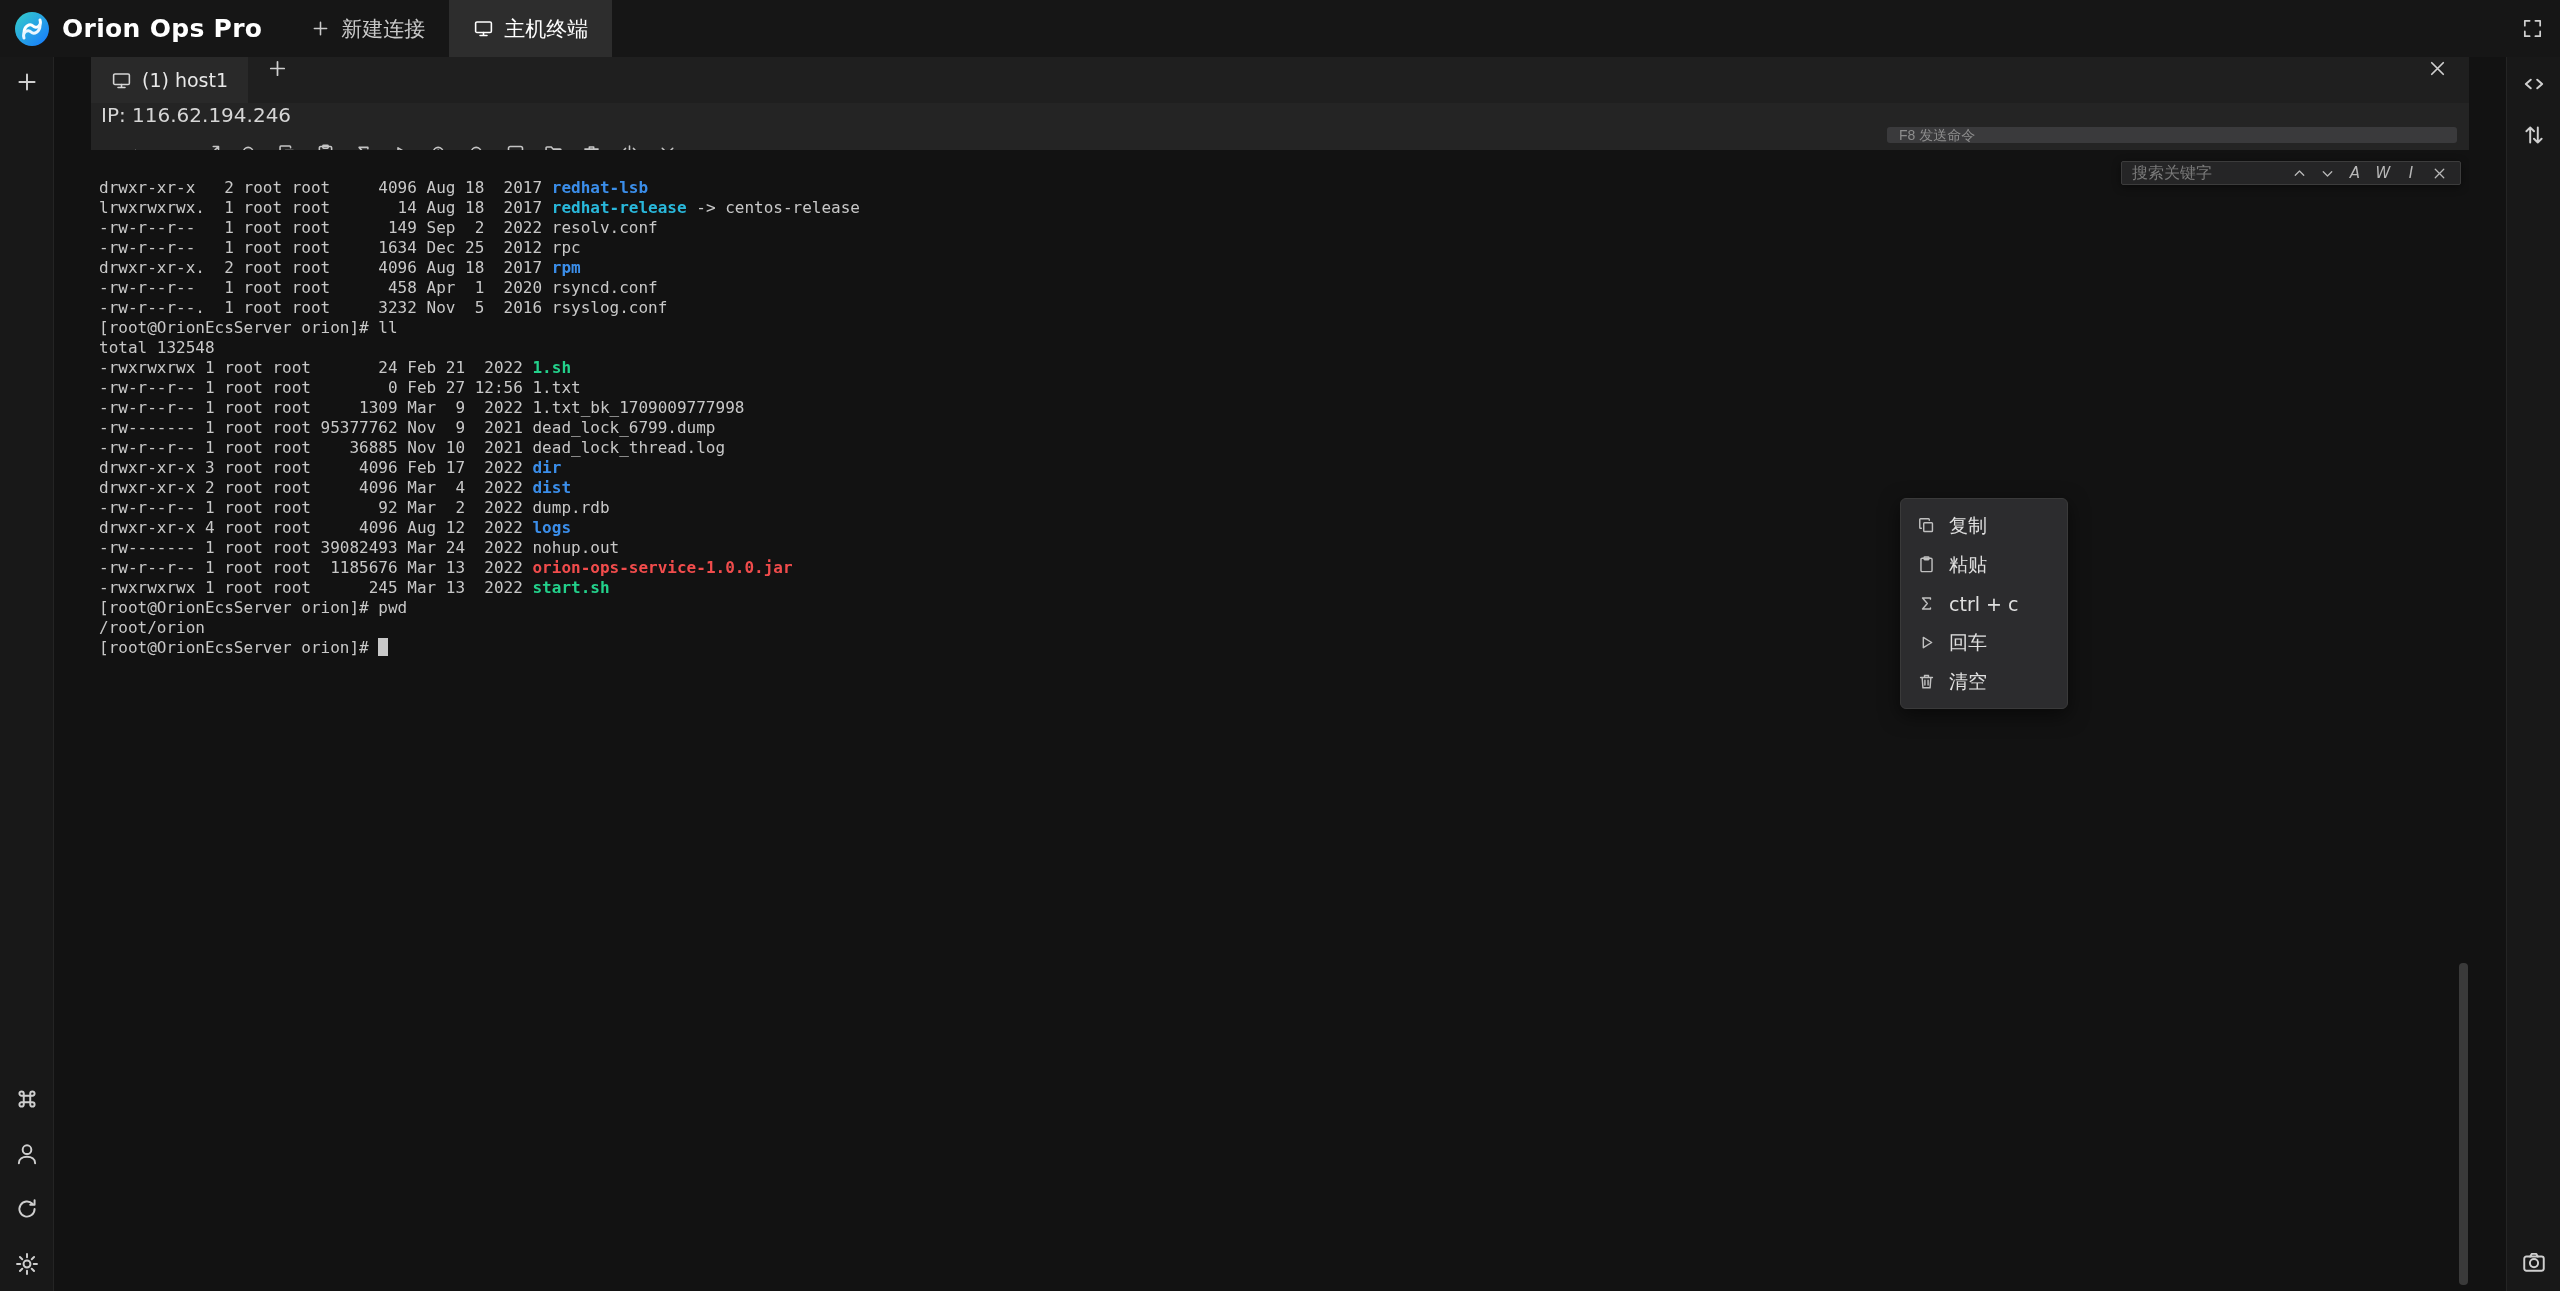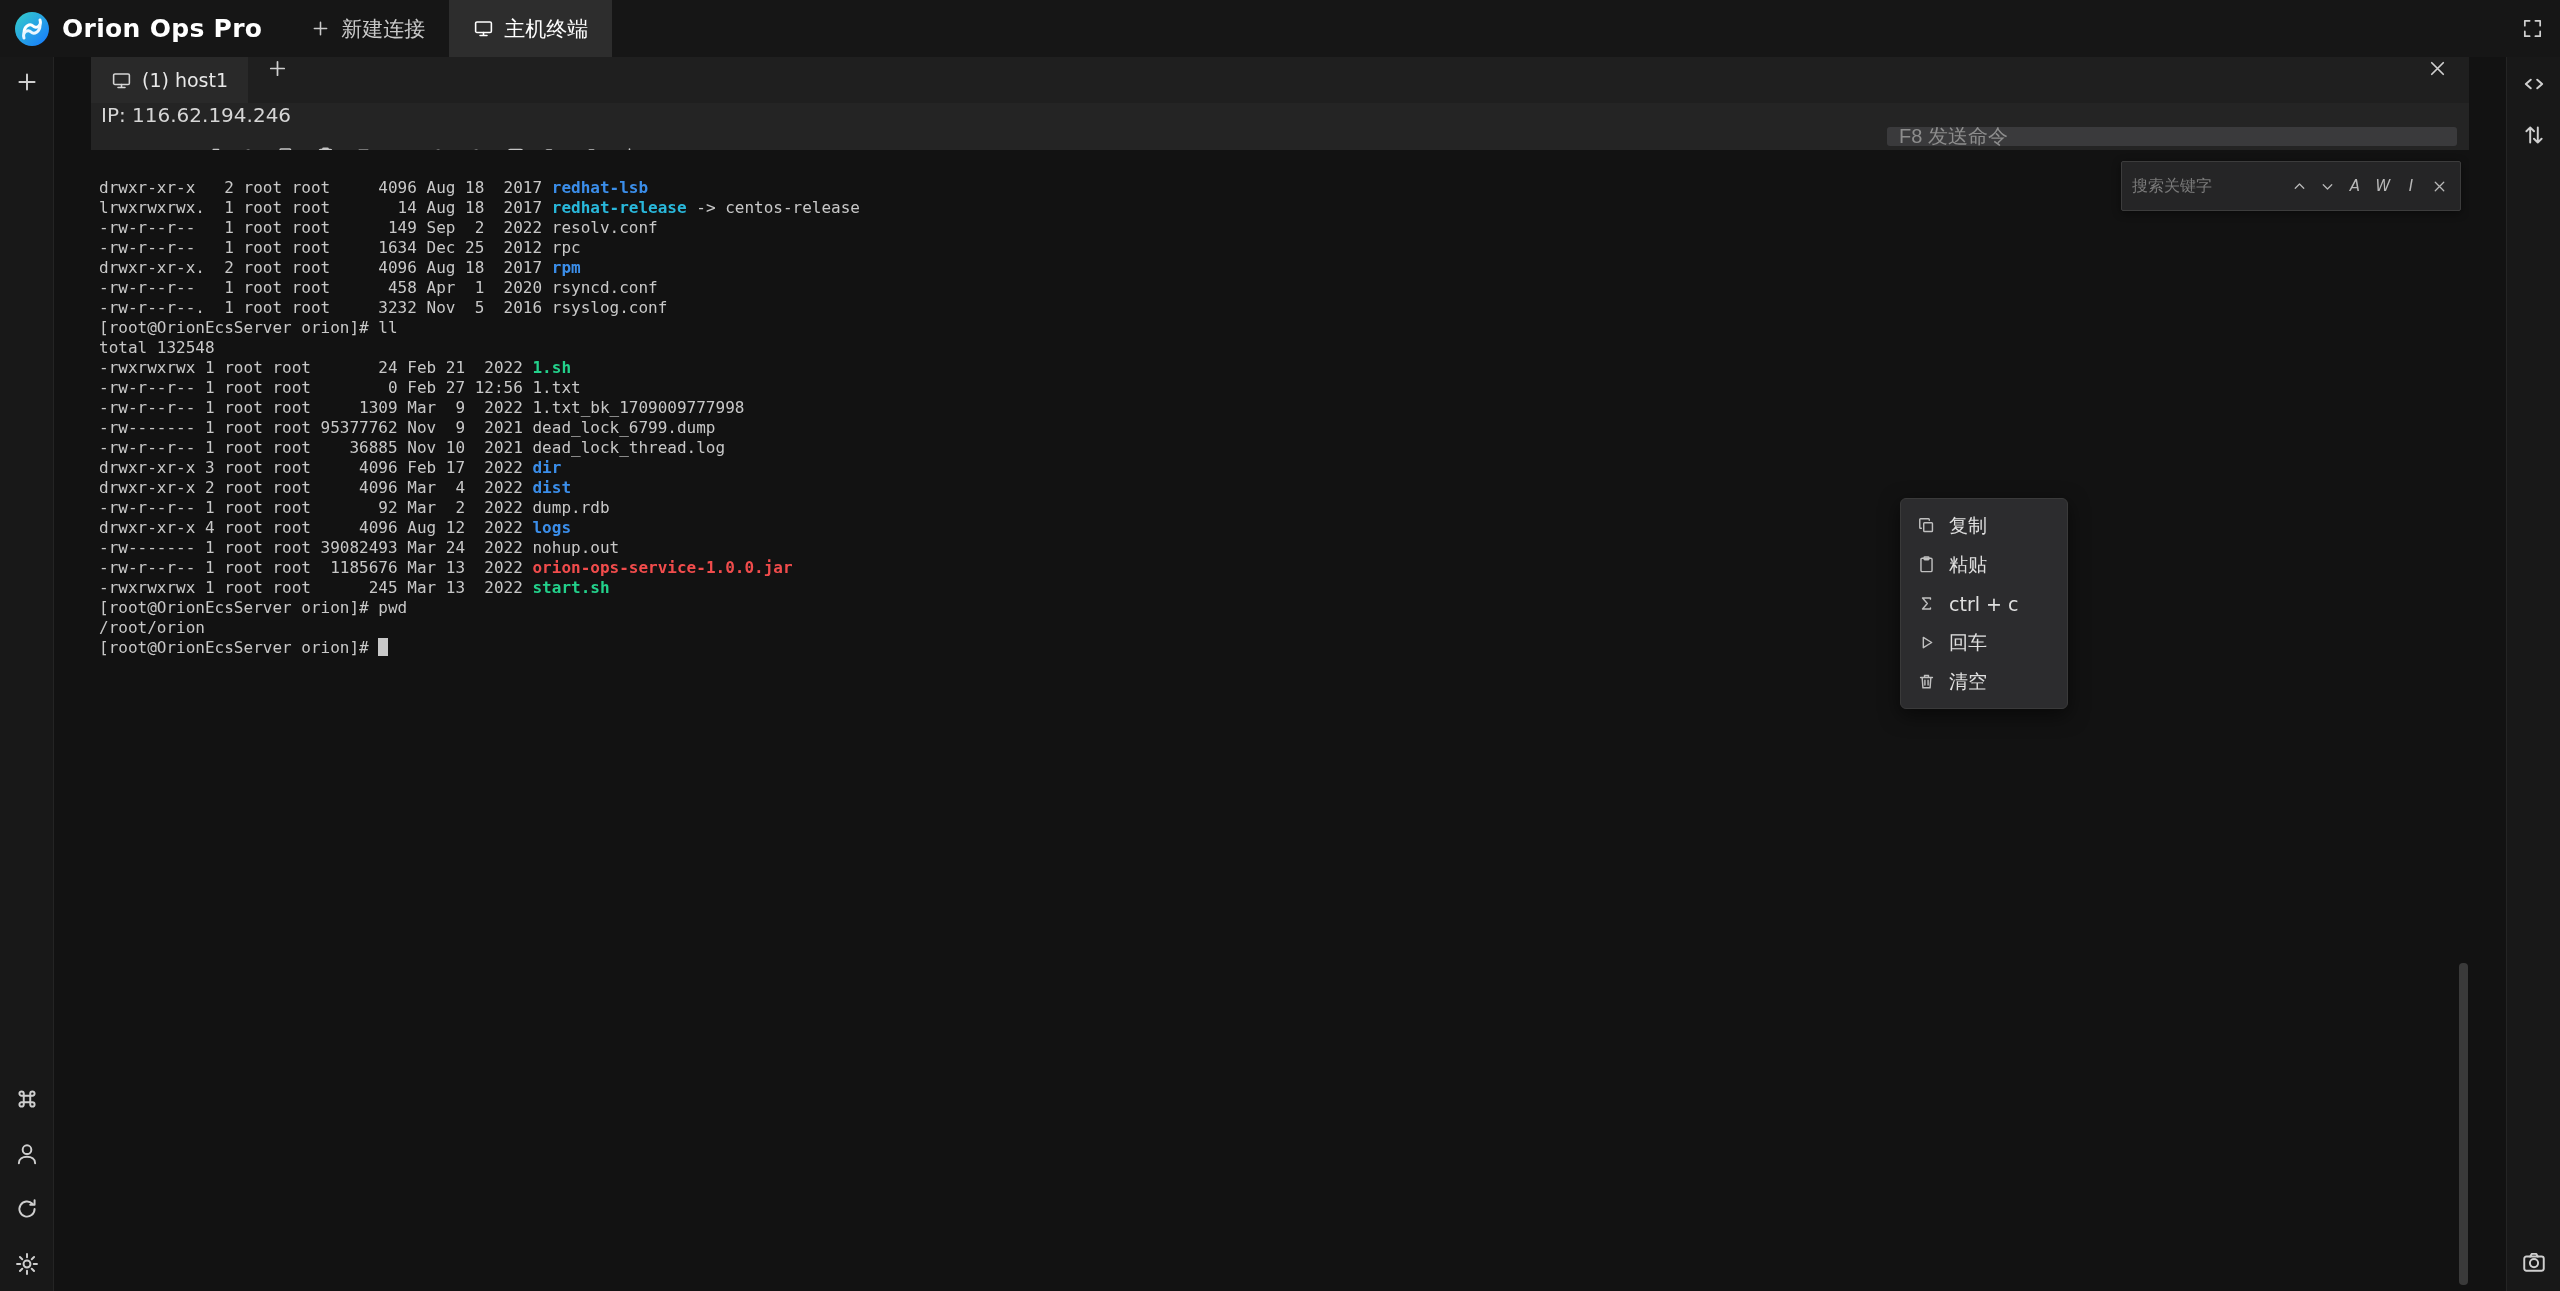--- a/index.html
+++ b/index.html
@@ -44,21 +44,21 @@
   .tabbar { height:46px; background:#1f1f1f; display:flex; align-items:stretch; }
   .term-tab { display:flex; align-items:center; gap:10px; padding:0 20px; background:#292929; color:#e8e8e8; font-size:19px; }
   .term-tab .icon { color:#d5d5d5; }
   .tab-add { margin-left:18px; color:#cfcfcf; display:flex; align-items:center; }
   .tab-close { margin-left:auto; margin-right:20px; color:#cfcfcf; display:flex; align-items:center; }
 
   
   .toolbar { height:47px; background:#242424; display:flex; align-items:flex-start; padding:0 12px 8px 10px;flex-direction:column; }
   .ip-label { color:#d6d6d6; font-size:20px; white-space:nowrap; }
   .cmd-input { margin-left:auto; width:570px; height:19px; background:#3a3a3c; border:none; border-radius:3px;
-    color:#dddddd; font-size:20px; padding:0 12px; outline:none; }
+    color:#dddddd; font-size:14px; padding:0 12px; outline:none; }
   .cmd-input::placeholder { color:#8d8d8d; }
   .tool-icons { display:flex; align-items:center; gap:17px; margin-left:24px; }
   .tool-btn { color:#c5c5c5; display:flex; align-items:center; }
   .status { display:flex; align-items:center; gap:8px; margin-left:20px; margin-right:4px; white-space:nowrap; }
   .status-dot { width:11px; height:11px; border-radius:50%; background:var(--clr-status,#52c41a); }
   .status-label { color:#5cdbd3; font-size:19px; }
 
   
   .terminal { flex:1; background:#121212; position:relative; overflow:hidden; }
   .term-output { position:absolute; inset:0; padding:28px 0 0 8px;
@@ -66,21 +66,21 @@
   .term-line { white-space:pre; }
   .c-dir { color:var(--clr-dir,#3b8eea); font-weight:bold; }
   .c-exec { color:var(--clr-exec,#23d18b); font-weight:bold; }
   .c-link { color:var(--clr-link,#29b8db); font-weight:bold; }
   .c-archive { color:var(--clr-archive,#f14c4c); font-weight:bold; }
   .term-cursor { display:inline-block; width:10px; height:18px; background:#c8c8c8; vertical-align:-3px; }
 
   .scroll-thumb { position:absolute; right:1px; top:813px; width:9px; height:322px; background:#3a3a3a; border-radius:4px; }
 
   
-  .search-panel { position:absolute; top:11px; right:8px; width:340px; height:50px;
+  .search-panel { position:absolute; top:11px; right:8px; width:340px; height:24px;
     background:#252526; border:1px solid #3c3c3c; border-radius:2px;
     display:flex; align-items:center; padding:0 10px; gap:6px; box-shadow:0 2px 8px rgba(0,0,0,.45); }
   .search-input { flex:1; min-width:0; background:transparent; border:none; outline:none; color:#dddddd; font-size:16px; }
   .search-input::placeholder { color:#7a7a7a; }
   .search-btn { color:#b8b8b8; font-size:15px; display:flex; align-items:center; justify-content:center; width:22px; height:22px; }
   .search-btn .icon { width:17px; height:17px; }
   .search-btn span { font-style:italic; font-size:15px; }
 
   
   .context-menu { position:absolute; left:1809px; top:348px; width:168px; background:#2c2c2e;

